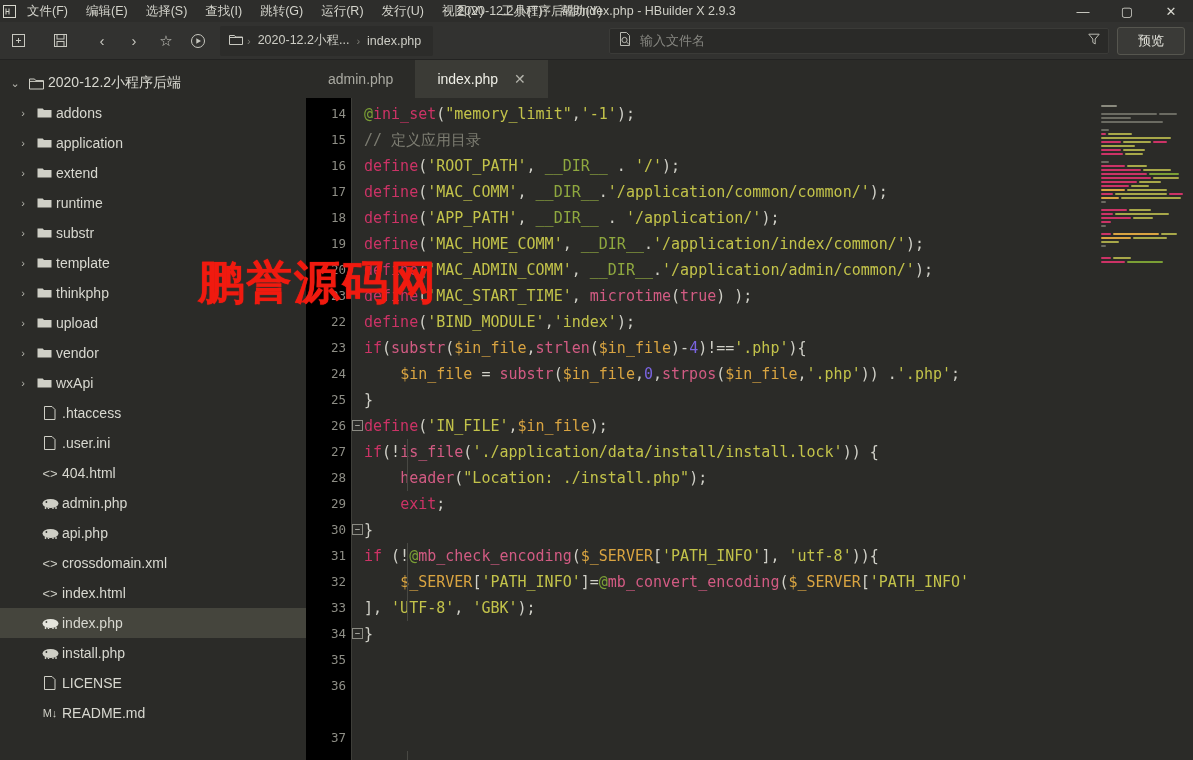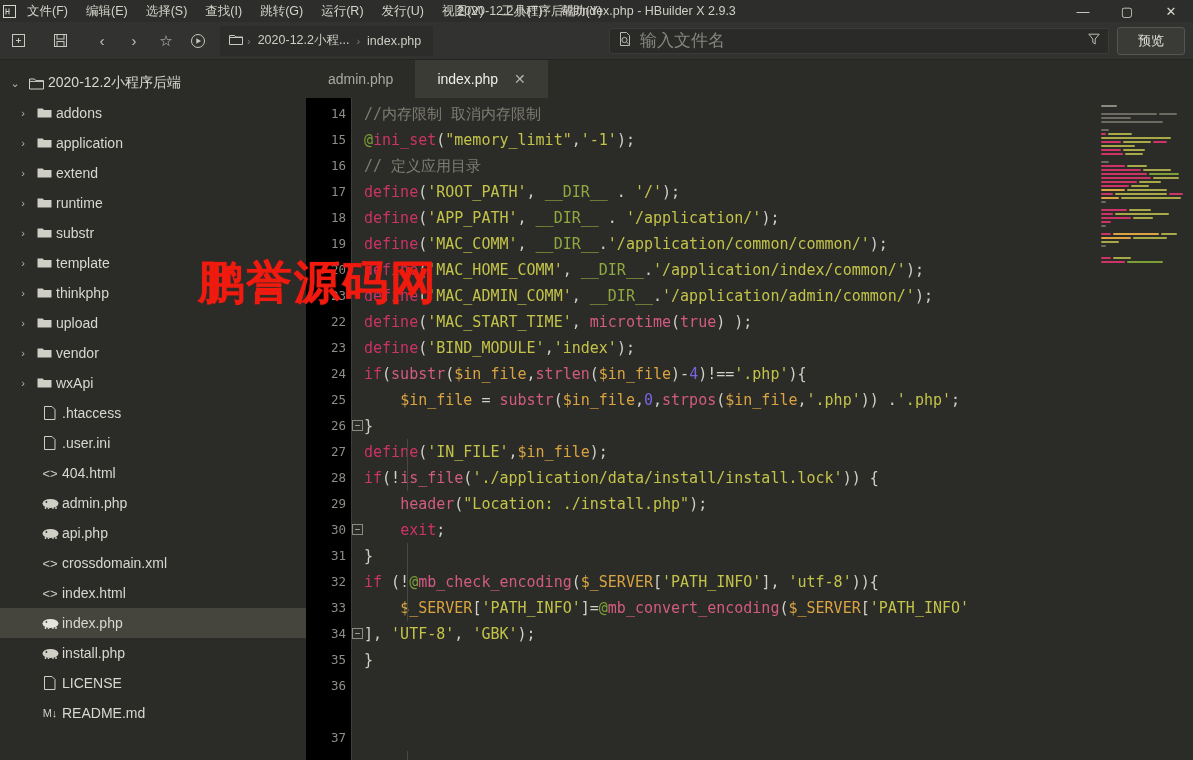--- a/index.html
+++ b/index.html
@@ -60,21 +60,21 @@
   .search-wrap {
     margin-left: auto; display: flex; align-items: center;
     height: 26px; width: 500px; background: #2a2a28;
     border: 1px solid #3b3b38; border-radius: 2px; margin-right: 8px;
   }
   .search-icon {
     width: 30px; text-align: center; color: #b9b9b1; font-size: 13px; flex: none;
   }
   .search-input {
     flex: 1; background: transparent; border: 0; outline: 0;
-    color: #d2d2ca; font-size: 17px;
+    color: #d2d2ca; font-size: 13px;
     font-family: "Liberation Sans", "DejaVu Sans", sans-serif;
   }
   .search-input::placeholder { color: #868680; }
   .filter-icon {
     width: 28px; text-align: center; color: #b9b9b1; font-size: 12px; flex: none;
   }
   .preview-btn {
     height: 28px; min-width: 68px; margin-right: 8px;
     background: #3a3a37; border: 1px solid #56564f; border-radius: 3px;
     color: #e0e0d8; font-size: 13px; display: flex;
@@ -520,26 +520,25 @@
             <div class="gline">35</div>
             <div class="gline" style="height:52px;line-height:26px;">36</div>
             <div class="gline">37</div>
           </div>
 
           <div class="code-body">
             <div class="indent-guide" style="top:341px;height:52px;"></div>
             <div class="indent-guide" style="top:445px;height:78px;"></div>
             <div class="indent-guide" style="top:653px;height:78px;"></div>
 
-            <div class="cline"><span class="cmt">//内存限制 取消内存限制</span></div>
             <div class="cline"><span class="grn">@</span><span class="fn">ini_set</span><span class="pun">(</span><span class="str">"memory_limit"</span><span class="pun">,</span><span class="str">'-1'</span><span class="pun">);</span></div>
             <div class="cline"><span class="cmt">// 定义应用目录</span></div>
             <div class="cline"><span class="kw">define</span><span class="pun">(</span><span class="str">'ROOT_PATH'</span><span class="pun">, </span><span class="cst">__DIR__</span><span class="pun"> . </span><span class="str">'/'</span><span class="pun">);</span></div>
+            <div class="cline"><span class="kw">define</span><span class="pun">(</span><span class="str">'MAC_COMM'</span><span class="pun">, </span><span class="cst">__DIR__</span><span class="pun">.</span><span class="str">'/application/common/common/'</span><span class="pun">);</span></div>
             <div class="cline"><span class="kw">define</span><span class="pun">(</span><span class="str">'APP_PATH'</span><span class="pun">, </span><span class="cst">__DIR__</span><span class="pun"> . </span><span class="str">'/application/'</span><span class="pun">);</span></div>
-            <div class="cline"><span class="kw">define</span><span class="pun">(</span><span class="str">'MAC_COMM'</span><span class="pun">, </span><span class="cst">__DIR__</span><span class="pun">.</span><span class="str">'/application/common/common/'</span><span class="pun">);</span></div>
             <div class="cline"><span class="kw">define</span><span class="pun">(</span><span class="str">'MAC_HOME_COMM'</span><span class="pun">, </span><span class="cst">__DIR__</span><span class="pun">.</span><span class="str">'/application/index/common/'</span><span class="pun">);</span></div>
             <div class="cline"><span class="kw">define</span><span class="pun">(</span><span class="str">'MAC_ADMIN_COMM'</span><span class="pun">, </span><span class="cst">__DIR__</span><span class="pun">.</span><span class="str">'/application/admin/common/'</span><span class="pun">);</span></div>
             <div class="cline"><span class="kw">define</span><span class="pun">(</span><span class="str">'MAC_START_TIME'</span><span class="pun">, </span><span class="mag">microtime</span><span class="pun">(</span><span class="mag">true</span><span class="pun">) );</span></div>
             <div class="cline"><span class="kw">define</span><span class="pun">(</span><span class="str">'BIND_MODULE'</span><span class="pun">,</span><span class="str">'index'</span><span class="pun">);</span></div>
             <div class="cline"><span class="kw">if</span><span class="pun">(</span><span class="mag">substr</span><span class="pun">(</span><span class="var">$in_file</span><span class="pun">,</span><span class="mag">strlen</span><span class="pun">(</span><span class="var">$in_file</span><span class="pun">)-</span><span class="num">4</span><span class="pun">)!==</span><span class="str">'.php'</span><span class="pun">){</span></div>
             <div class="cline"><span class="pun">    </span><span class="var">$in_file</span><span class="pun"> = </span><span class="mag">substr</span><span class="pun">(</span><span class="var">$in_file</span><span class="pun">,</span><span class="num">0</span><span class="pun">,</span><span class="mag">strpos</span><span class="pun">(</span><span class="var">$in_file</span><span class="pun">,</span><span class="str">'.php'</span><span class="pun">)) .</span><span class="str">'.php'</span><span class="pun">;</span></div>
             <div class="cline"><span class="pun">}</span></div>
             <div class="cline"><span class="kw">define</span><span class="pun">(</span><span class="str">'IN_FILE'</span><span class="pun">,</span><span class="var">$in_file</span><span class="pun">);</span></div>
             <div class="cline"><span class="kw">if</span><span class="pun">(!</span><span class="mag">is_file</span><span class="pun">(</span><span class="str">'./application/data/install/install.lock'</span><span class="pun">)) {</span></div>
             <div class="cline"><span class="pun">    </span><span class="mag">header</span><span class="pun">(</span><span class="str">"Location: ./install.php"</span><span class="pun">);</span></div>

